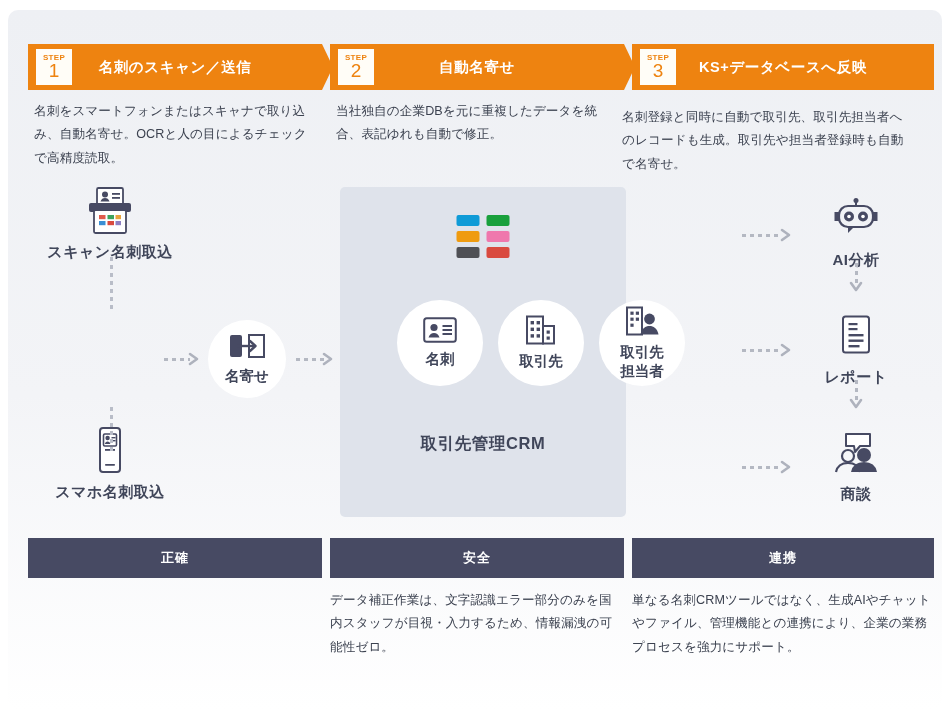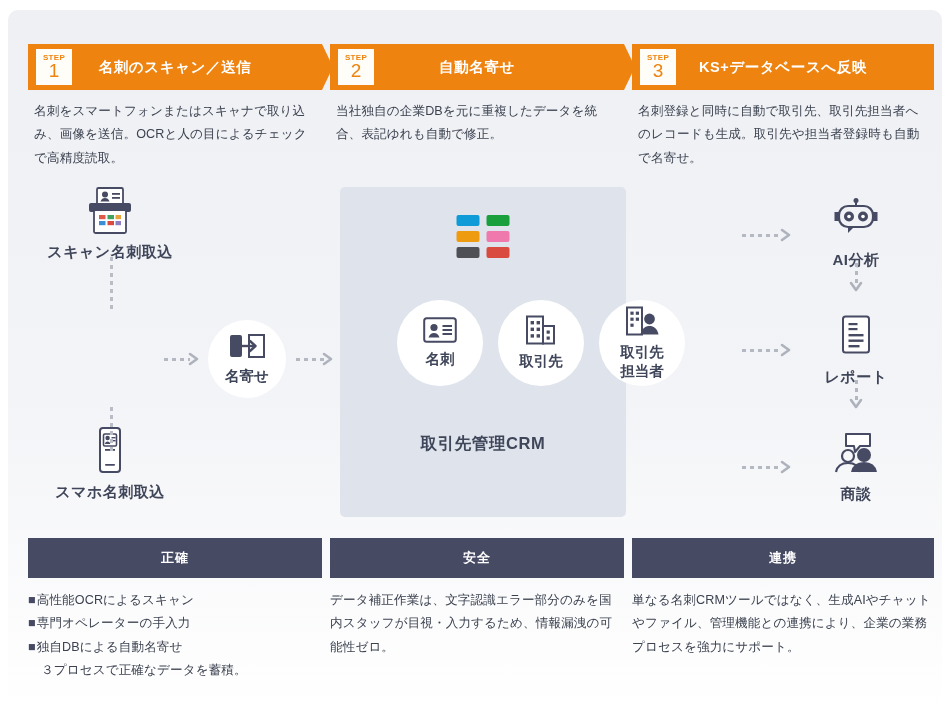--- a/index.html
+++ b/index.html
@@ -43,21 +43,21 @@
   .step-badge .slab { font-size: 8px; font-weight: bold; color: #ee8310; letter-spacing: .3px; }
   .step-badge .snum { font-size: 19px; color: #ee8310; margin-top: -1px; }
   .step-title { color: #ffffff; font-size: 14.5px; font-weight: bold; letter-spacing: .6px; }
 
   
   .desc-row { position: absolute; left: 20px; top: 90px; width: 914px; }
   .desc-col { position: absolute; top: 0; font-size: 12.6px; line-height: 1.85;
               color: #3c4250; letter-spacing: .1px; }
   .desc-col.c0 { left: 6px;   width: 284px; }
   .desc-col.c1 { left: 308px; width: 284px; }
-  .desc-col.c2 { left: 610px; width: 292px; }
+  .desc-col.c2 { left: 594px; width: 292px; margin-top: 6px; }
 
   
   .diagram { position: absolute; left: 0; top: 165px; width: 934px; height: 355px; }
 
   .node { position: absolute; text-align: center; }
   .node .nlabel {
     font-size: 15px; font-weight: bold; color: #40465a;
     letter-spacing: .5px; line-height: 1.2; margin-top: 6px;
   }
   .icon-wrap { display: flex; align-items: center; justify-content: center; height: 52px; }
@@ -144,21 +144,21 @@
         <div class="step-badge">
           <span class="slab">STEP</span>
           <span class="snum">3</span>
         </div>
         <span class="step-title">KS+データベースへ反映</span>
       </div>
     </div>
   </div>
 
   <div class="desc-row">
-    <div class="desc-col c0">名刺をスマートフォンまたはスキャナで取り込み、画像を送信。OCRと人の目によるチェックで高精度読取。</div>
+    <div class="desc-col c0">名刺をスマートフォンまたはスキャナで取り込み、自動名寄せ。OCRと人の目によるチェックで高精度読取。</div>
     <div class="desc-col c1">当社独自の企業DBを元に重複したデータを統合、表記ゆれも自動で修正。</div>
     <div class="desc-col c2">名刺登録と同時に自動で取引先、取引先担当者へのレコードも生成。取引先や担当者登録時も自動で名寄せ。</div>
   </div>
 
   <div class="diagram">
 
     <div class="crm-panel">
       <div class="crm-logo">
         <div class="row">
           <div class="blk" style="background:#0f9bd7"></div>
@@ -380,28 +380,20 @@
             <path d="M2 2 l5 7 l5 -7" fill="none" stroke="#aeb2bd" stroke-width="2.6" stroke-linecap="round" stroke-linejoin="round"></path>
           </svg>
       </div>
     </div>
   </div>
 
   <div class="bottom">
 
     <div class="bcol c0">
       <div class="bhead">正確</div>
-      <div class="bbody">
-        <ul class="blist">
-          <li><span class="sq">■</span><span>高性能OCRによるスキャン</span></li>
-          <li><span class="sq">■</span><span>専門オペレーターの手入力</span></li>
-          <li><span class="sq">■</span><span>独自DBによる自動名寄せ</span></li>
-          <li class="indent">３プロセスで正確なデータを蓄積。</li>
-        </ul>
-      </div>
     </div>
 
     <div class="bcol c1">
       <div class="bhead">安全</div>
       <div class="bbody">データ補正作業は、文字認識エラー部分のみを国内スタッフが目視・入力するため、情報漏洩の可能性ゼロ。</div>
     </div>
 
     <div class="bcol c2">
       <div class="bhead">連携</div>
       <div class="bbody">単なる名刺CRMツールではなく、生成AIやチャットやファイル、管理機能との連携により、企業の業務プロセスを強力にサポート。</div>

